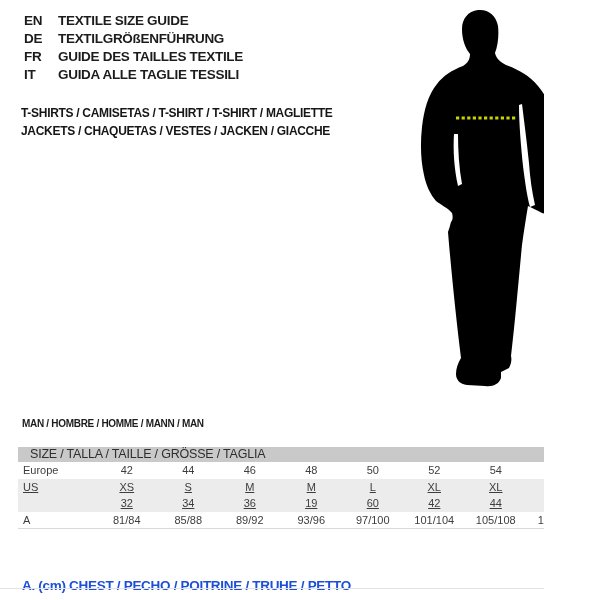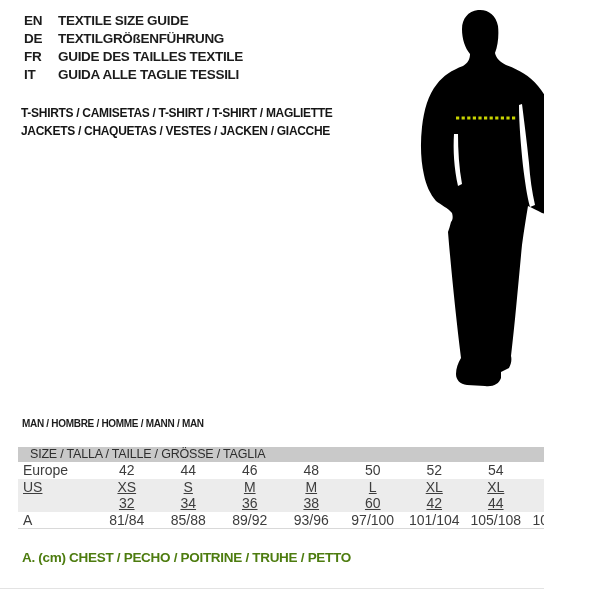--- a/index.html
+++ b/index.html
@@ -19,26 +19,26 @@
   
   .figure-wrap{position:absolute;left:415px;top:8px;width:160px;height:380px;}
   .figure-wrap svg{display:block;}
   
   .gender{position:absolute;left:22px;top:418px;font-size:10px;font-weight:700;letter-spacing:-0.3px;color:#1c1c1c;}
   
   .size-table-wrap{position:absolute;left:18px;top:447px;width:570px;}
   .size-table-header{height:15px;line-height:15px;background:#c9c9c9;color:#2e2e2e;
     font-size:12.5px;letter-spacing:-0.2px;padding-left:12px;}
   table.size-table{border-collapse:collapse;table-layout:fixed;width:570px;
-    font-size:14px;color:#3d3d3d;border-bottom:1px solid #d9d9d9;}
+    font-size:11px;color:#3d3d3d;border-bottom:1px solid #d9d9d9;}
   table.size-table td{height:16.5px;padding:0;text-align:center;white-space:nowrap;}
   table.size-table td.lbl{width:73px;text-align:left;padding-left:5px;}
   table.size-table tr.alt{background:#ececec;text-decoration:underline;}
   
-  .footnote{position:absolute;left:22px;top:550px;font-size:13.5px;font-weight:700;letter-spacing:-0.3px;color:#4d7c0f;}
+  .footnote{position:absolute;left:22px;top:578px;font-size:13.5px;font-weight:700;letter-spacing:-0.3px;color:#1d4ed8;}
   .bottom-divider{position:absolute;left:0;top:588px;width:600px;height:1px;background:#e3e3e3;}
 </style>
 </head>
 <body>
 
 <div id="screen">
 
   <div class="lang-list">
       <div class="lang-row">
         <span class="lang-code">EN</span>
@@ -145,21 +145,21 @@
             <td>L</td>
             <td>XL</td>
             <td>XL</td>
             <td>XXL</td>
           </tr>
           <tr class="alt">
             <td class="lbl"></td>
             <td>32</td>
             <td>34</td>
             <td>36</td>
-            <td>38</td>
+            <td>19</td>
             <td>60</td>
             <td>42</td>
             <td>44</td>
             <td>46</td>
           </tr>
           <tr>
             <td class="lbl">A</td>
             <td>81/84</td>
             <td>85/88</td>
             <td>89/92</td>

